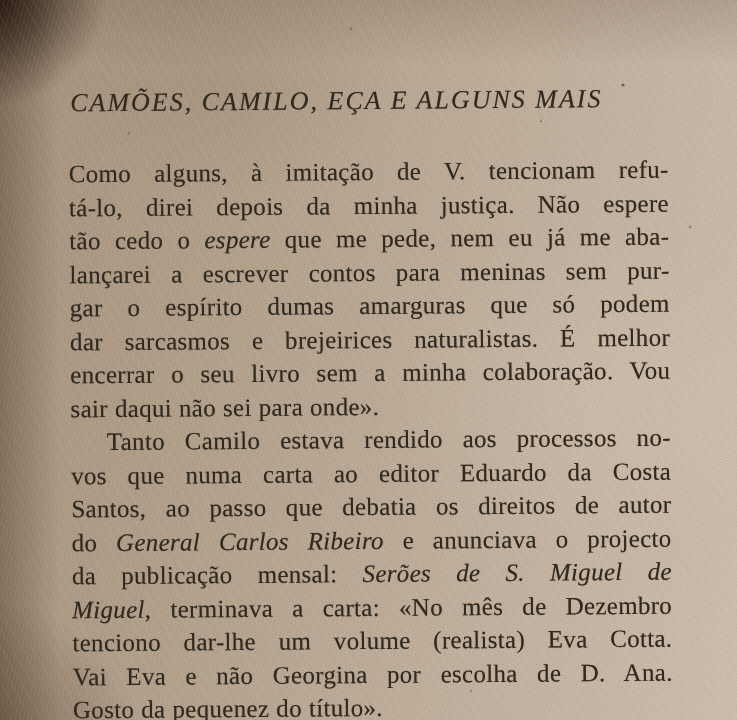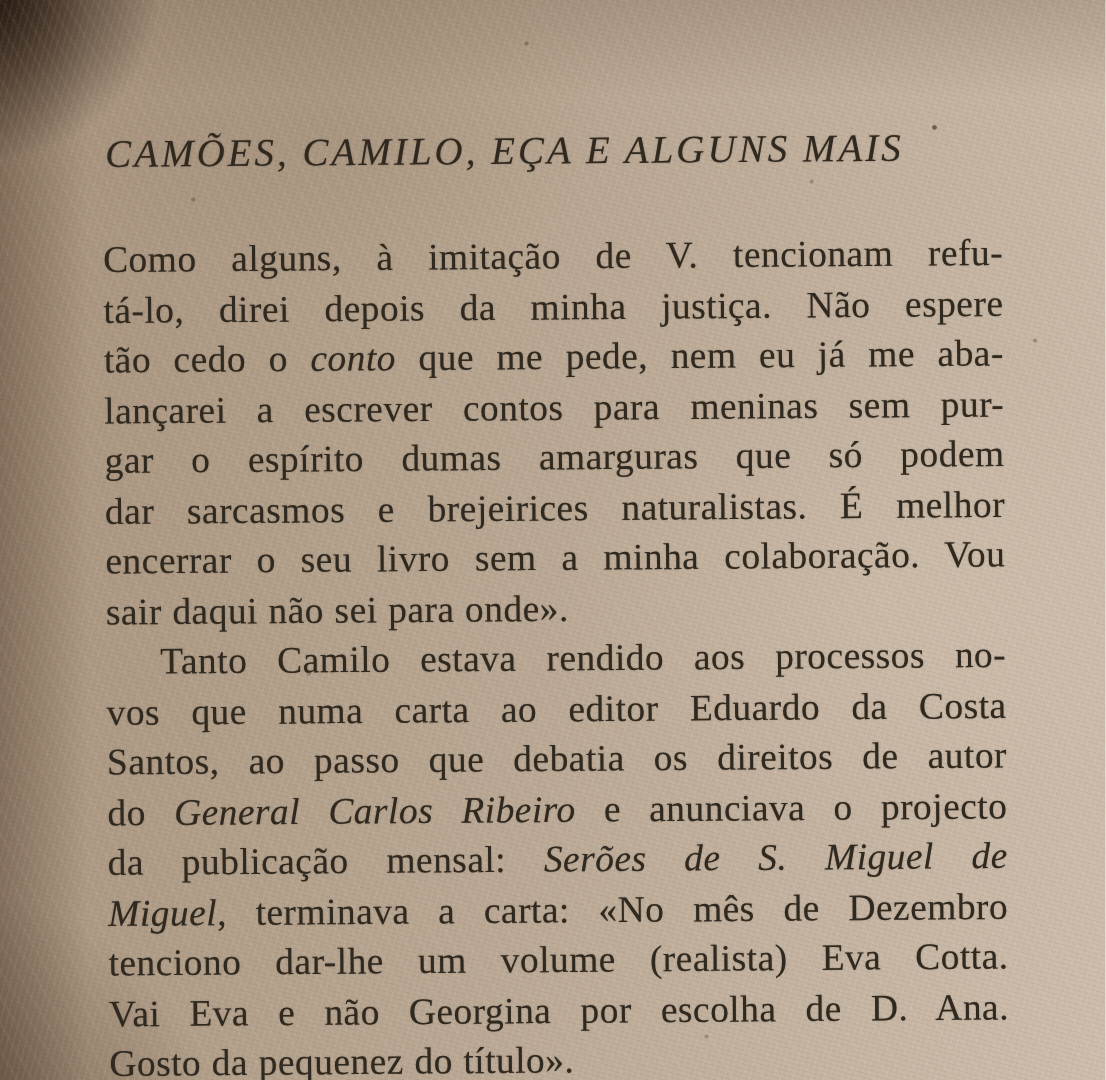--- a/index.html
+++ b/index.html
@@ -84,21 +84,21 @@
 <body>
 
 <div class="page">
   <div class="grain"></div>
   <div class="speck"></div>
   <div class="text-block">
     <h1 class="title">CAMÕES, CAMILO, EÇA E ALGUNS MAIS</h1>
     <div class="body-text">
         <div class="line"><span>Como alguns, à imitação de V. tencionam refu-</span></div>
         <div class="line"><span>tá-lo, direi depois da minha justiça. Não espere</span></div>
-        <div class="line"><span>tão cedo o </span><em>conto</em><span> que me pede, nem eu já me aba-</span></div>
+        <div class="line"><span>tão cedo o </span><em>espere</em><span> que me pede, nem eu já me aba-</span></div>
         <div class="line"><span>lançarei a escrever contos para meninas sem pur-</span></div>
         <div class="line"><span>gar o espírito dumas amarguras que só podem</span></div>
         <div class="line"><span>dar sarcasmos e brejeirices naturalistas. É melhor</span></div>
         <div class="line"><span>encerrar o seu livro sem a minha colaboração. Vou</span></div>
         <div class="line para-end"><span>sair daqui não sei para onde».</span></div>
         <div class="line indent"><span>Tanto Camilo estava rendido aos processos no-</span></div>
         <div class="line"><span>vos que numa carta ao editor Eduardo da Costa</span></div>
         <div class="line"><span>Santos, ao passo que debatia os direitos de autor</span></div>
         <div class="line"><span>do </span><em>General Carlos Ribeiro</em><span> e anunciava o projecto</span></div>
         <div class="line"><span>da publicação mensal: </span><em>Serões de S. Miguel de</em></div>

